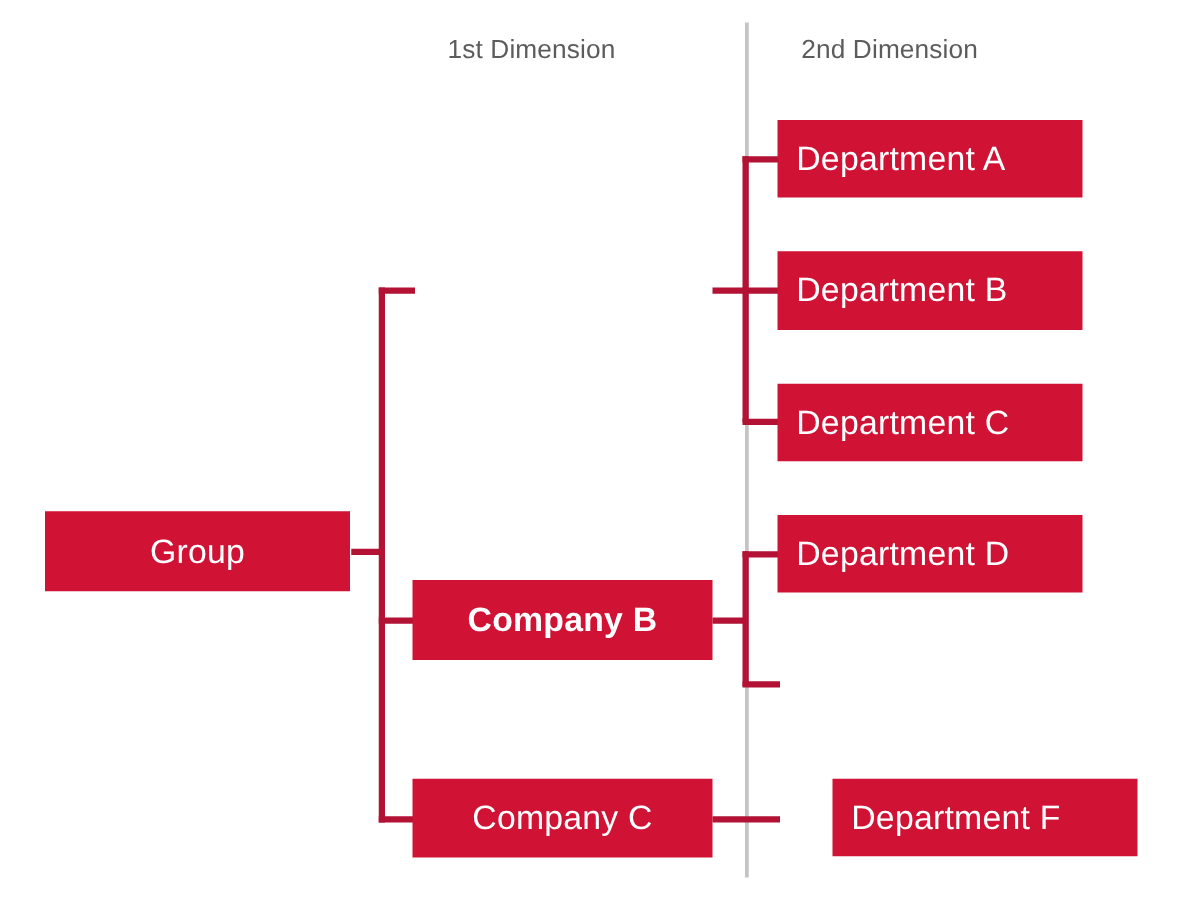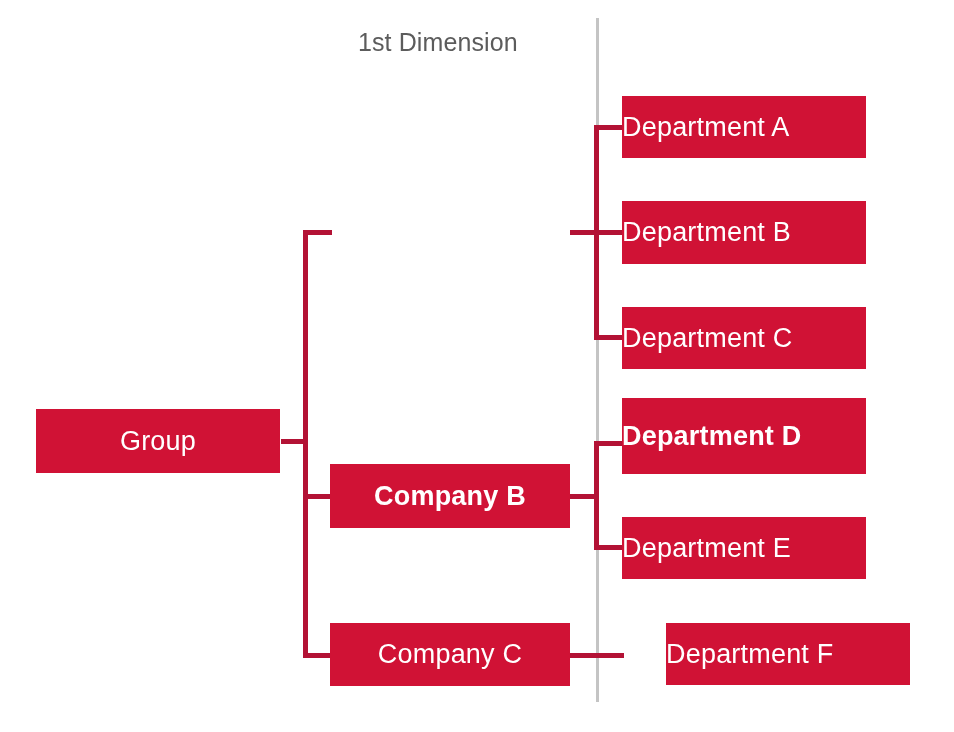--- a/index.html
+++ b/index.html
@@ -14,21 +14,21 @@
   #chart-canvas {
     position: relative;
     width: 954px;
     height: 732px;
     background: #ffffff;
     overflow: hidden;
   }
   
   .col-header {
     position: absolute;
-    font-size: 25px;
+    font-size: 21px;
     color: #5c5c5c;
     letter-spacing: 0.1px;
     white-space: nowrap;
     font-family: "Liberation Sans", sans-serif;
   }
   #header-dim1 { left: 358px; top: 28px; }
   #header-dim2 { left: 641px; top: 28px; }
 
   
   .divider-vertical {
@@ -47,31 +47,31 @@
     color: #ffffff;
     display: flex;
     align-items: center;
     box-sizing: border-box;
     font-size: 27px;
     letter-spacing: 0.2px;
     z-index: 3;
     font-family: "Liberation Sans", sans-serif;
   }
   .node.center { justify-content: center; }
-  .node.leftpad { justify-content: flex-start; padding-left: 0; }
+  .node.leftpad { justify-content: flex-start; padding-left: 15px; }
 
   #node-group      { left: 36px;  top: 409px; width: 244px; height: 64px; }
   #node-company-a  { left: 330px; top: 201px; width: 240px; height: 63px; }
   #node-company-b  { left: 330px; top: 464px; width: 240px; height: 64px; font-weight: bold; }
   #node-company-c  { left: 330px; top: 623px; width: 240px; height: 63px; }
 
   #node-dept-a { left: 622px; top: 96px;  width: 244px; height: 62px; }
   #node-dept-b { left: 622px; top: 201px; width: 244px; height: 63px; }
   #node-dept-c { left: 622px; top: 307px; width: 244px; height: 62px; }
-  #node-dept-d { left: 622px; top: 398px; width: 244px; height: 76px; font-weight: bold; }
+  #node-dept-d { left: 622px; top: 412px; width: 244px; height: 62px; }
   #node-dept-e { left: 622px; top: 517px; width: 244px; height: 62px; }
   #node-dept-f { left: 622px; top: 623px; width: 244px; height: 62px; margin-left: 44px; }
 
   
   .conn {
     position: absolute;
     background: #b31235;
     z-index: 2;
   }
   .conn-h { height: 5px; }
@@ -99,20 +99,21 @@
 
   
   #conn-cc-to-dF     { left: 570px; top: 653px; width: 54px; }
 </style>
 </head>
 <body>
 
 <div id="chart-canvas">
 
   <div class="col-header" id="header-dim1">1st Dimension</div>
+  <div class="col-header" id="header-dim2">2nd Dimension</div>
 
   <div class="divider-vertical"></div>
 
   <div class="conn conn-h" id="conn-group-stub"></div>
   <div class="conn conn-v" id="conn-company-trunk"></div>
   <div class="conn conn-h" id="conn-trunk-to-a"></div>
   <div class="conn conn-h" id="conn-trunk-to-b"></div>
   <div class="conn conn-h" id="conn-trunk-to-c"></div>
 
   <div class="conn conn-h" id="conn-ca-stub"></div>
@@ -130,16 +131,15 @@
 
   <div class="node center" id="node-group">Group</div>
 
   <div class="node center" id="node-company-b">Company B</div>
   <div class="node center" id="node-company-c">Company C</div>
 
   <div class="node leftpad" id="node-dept-a">Department A</div>
   <div class="node leftpad" id="node-dept-b">Department B</div>
   <div class="node leftpad" id="node-dept-c">Department C</div>
   <div class="node leftpad" id="node-dept-d">Department D</div>
-  <div class="node leftpad" id="node-dept-e">Department E</div>
   <div class="node leftpad" id="node-dept-f">Department F</div>
 
 </div>
 
 </body></html>

